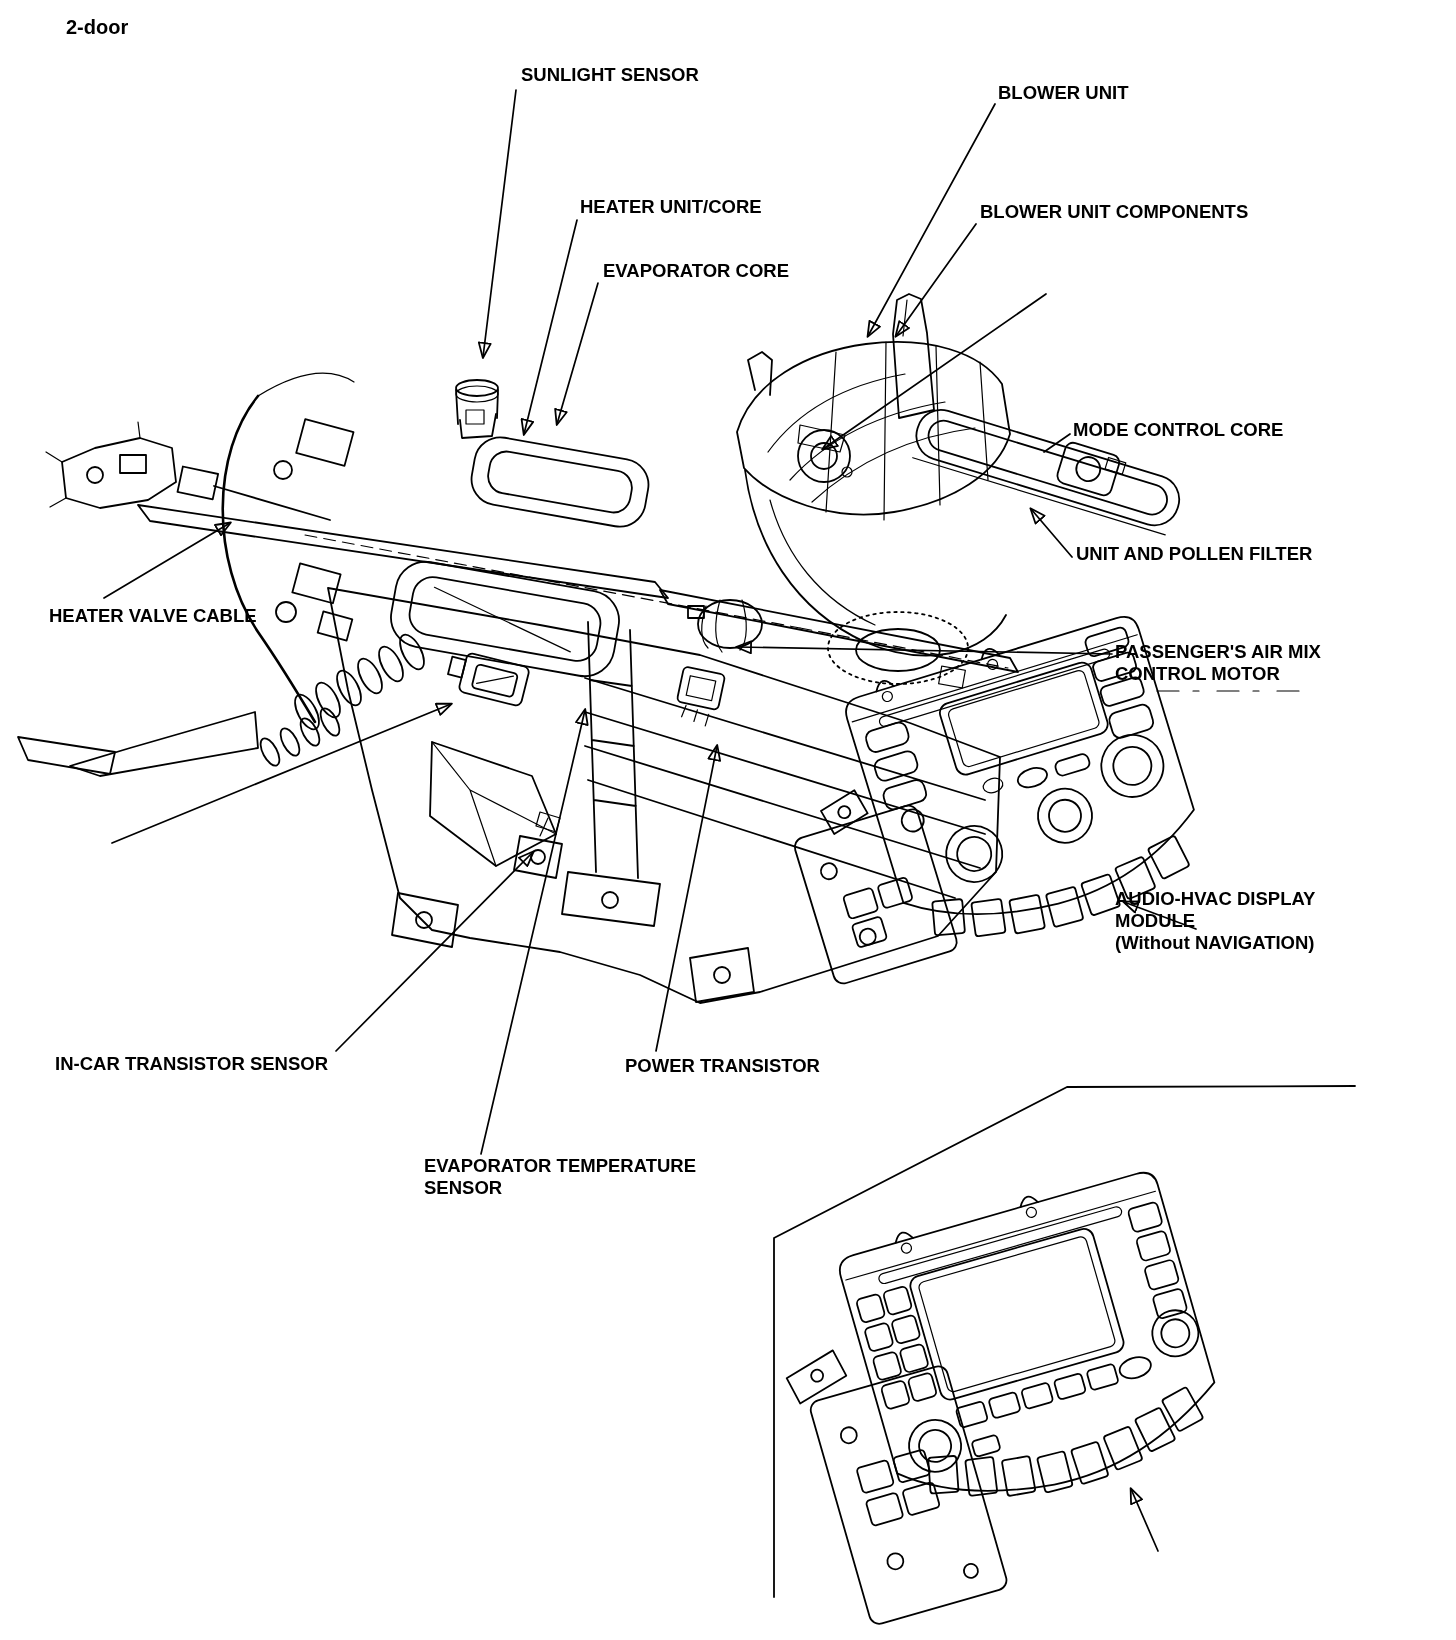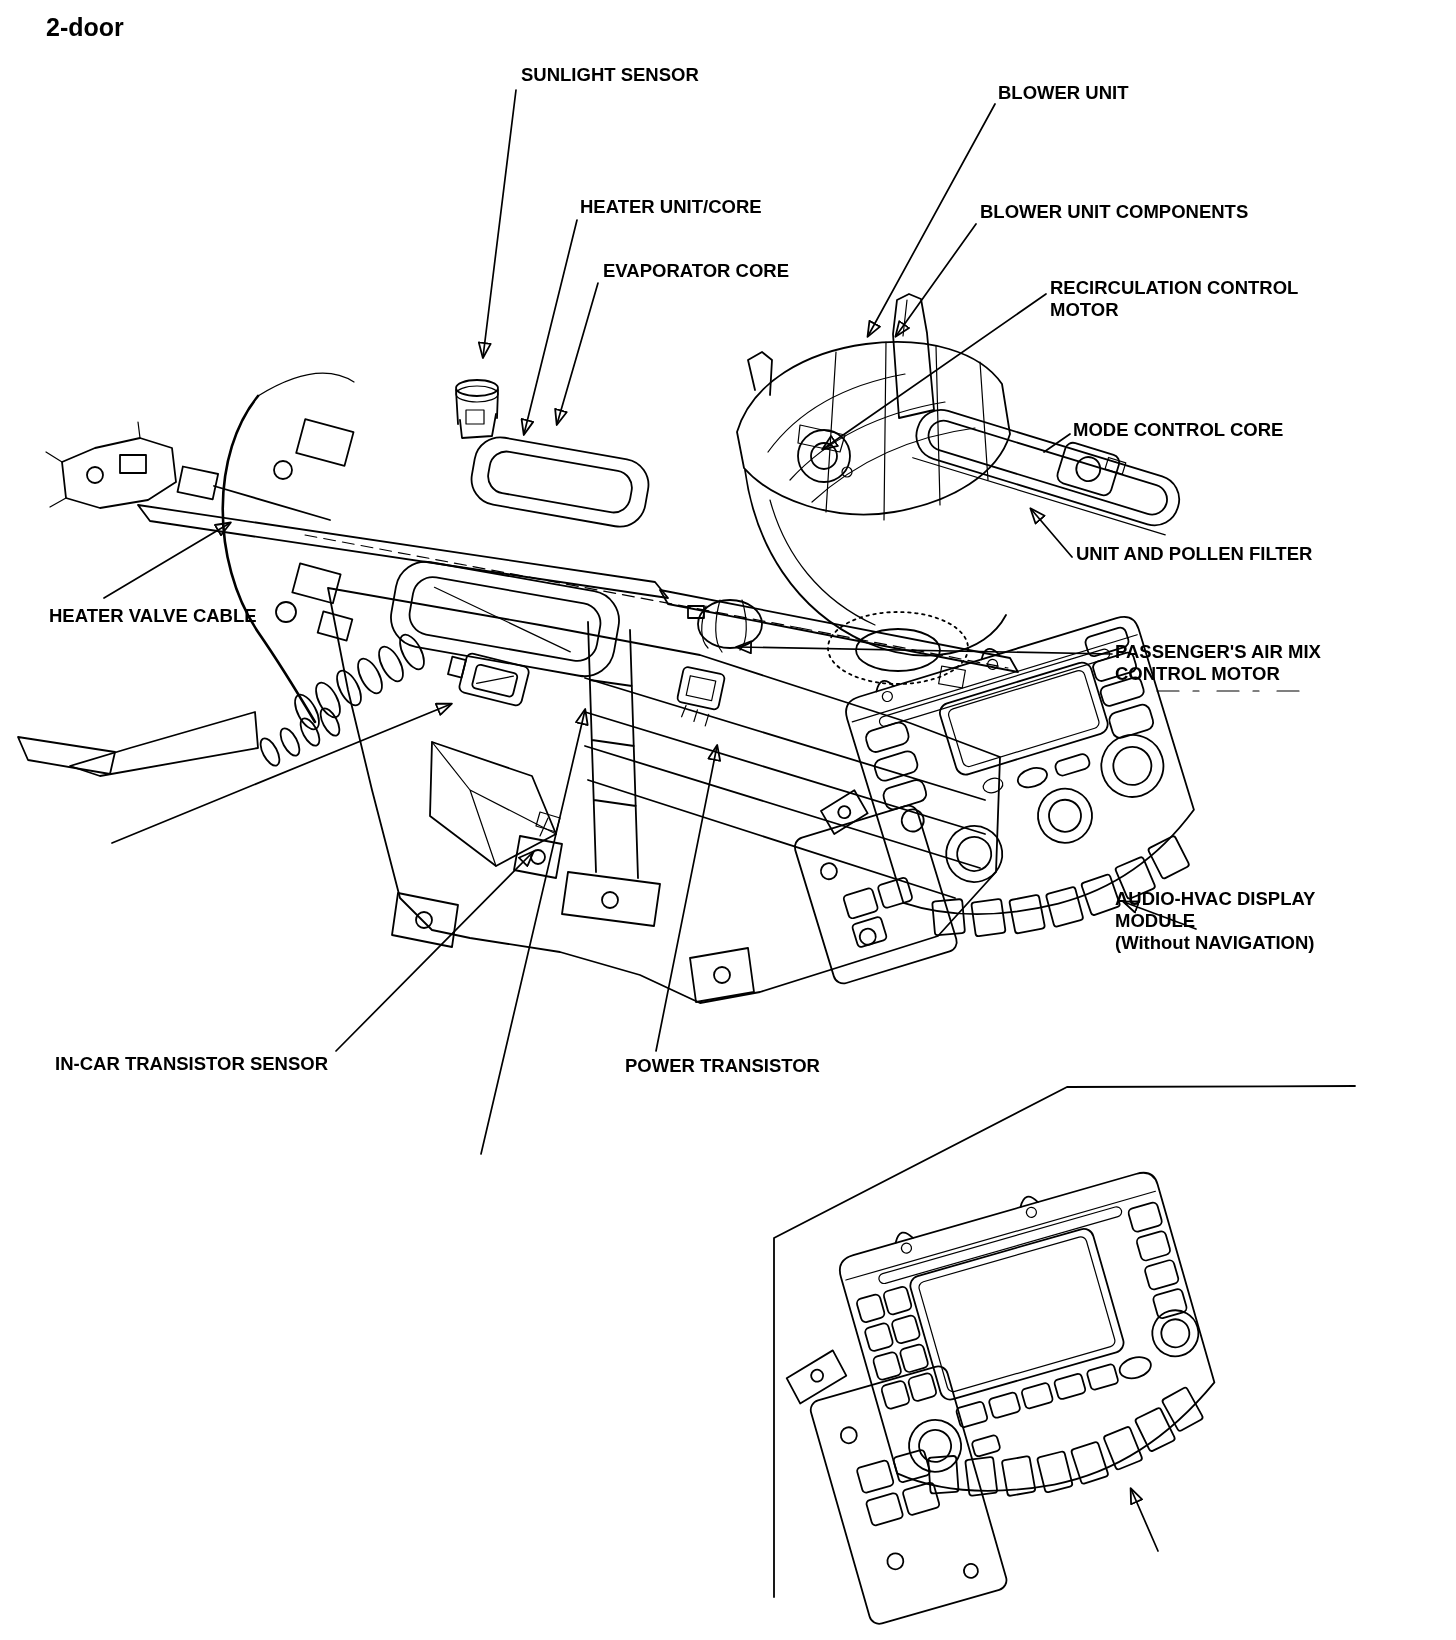--- a/index.html
+++ b/index.html
@@ -4,21 +4,21 @@
 <style>
   html,body{margin:0;padding:0;background:#ffffff;}
   body{width:1456px;height:1640px;position:relative;overflow:hidden;
        font-family:"Liberation Sans", sans-serif;}
   .stage{position:absolute;left:0;top:0;width:1456px;height:1640px;}
   svg.art{position:absolute;left:0;top:0;width:1456px;height:1640px;}
   .lbl{position:absolute;color:#000;font-weight:700;font-size:18.5px;
        line-height:22px;letter-spacing:0px;white-space:nowrap;
        transform-origin:left top;}
   .lbl .ln{display:block;}
-  .lbl.title{font-size:25px;}
+  .lbl.title{font-size:20px;margin-left:20px;}
   .art path, .art line, .art rect, .art circle, .art ellipse, .art polygon, .art polyline{
        fill:none;stroke:#000;stroke-width:1.8;stroke-linecap:round;stroke-linejoin:round;}
   .art .thin{stroke-width:1.2;}
   .art .thick{stroke-width:2.6;}
   .art .leader{stroke-width:1.7;}
   .art .dash{stroke-dasharray:12 7;}
   .art .dot{stroke-dasharray:2.5 4.5;}
 </style>
 </head>
 <body>
@@ -365,24 +365,20 @@
   </div>
 
   <div class="lbl" style="left:603px;top:260px">
     <span class="ln">EVAPORATOR CORE</span>
   </div>
 
   <div class="lbl" style="left:980px;top:201px">
     <span class="ln">BLOWER UNIT COMPONENTS</span>
   </div>
 
-  <div class="lbl" style="left:1050px;top:277px">
-    <span class="ln">RECIRCULATION CONTROL</span>
-    <span class="ln">MOTOR</span>
-  </div>
 
   <div class="lbl" style="left:1073px;top:419px">
     <span class="ln">MODE CONTROL CORE</span>
   </div>
 
   <div class="lbl" style="left:1076px;top:543px">
     <span class="ln">UNIT AND POLLEN FILTER</span>
   </div>
 
   <div class="lbl" style="left:1115px;top:641px">
@@ -396,20 +392,24 @@
 
 
   <div class="lbl" style="left:55px;top:1053px">
     <span class="ln">IN-CAR TRANSISTOR SENSOR</span>
   </div>
 
   <div class="lbl" style="left:625px;top:1055px">
     <span class="ln">POWER TRANSISTOR</span>
   </div>
 
+  <div class="lbl" style="left:424px;top:1155px">
+    <span class="ln">EVAPORATOR TEMPERATURE</span>
+    <span class="ln">SENSOR</span>
+  </div>
 
   <div class="lbl" style="left:1115px;top:888px">
     <span class="ln">AUDIO-HVAC DISPLAY</span>
     <span class="ln">MODULE</span>
     <span class="ln">(Without NAVIGATION)</span>
   </div>
 
 
 </div>
 

